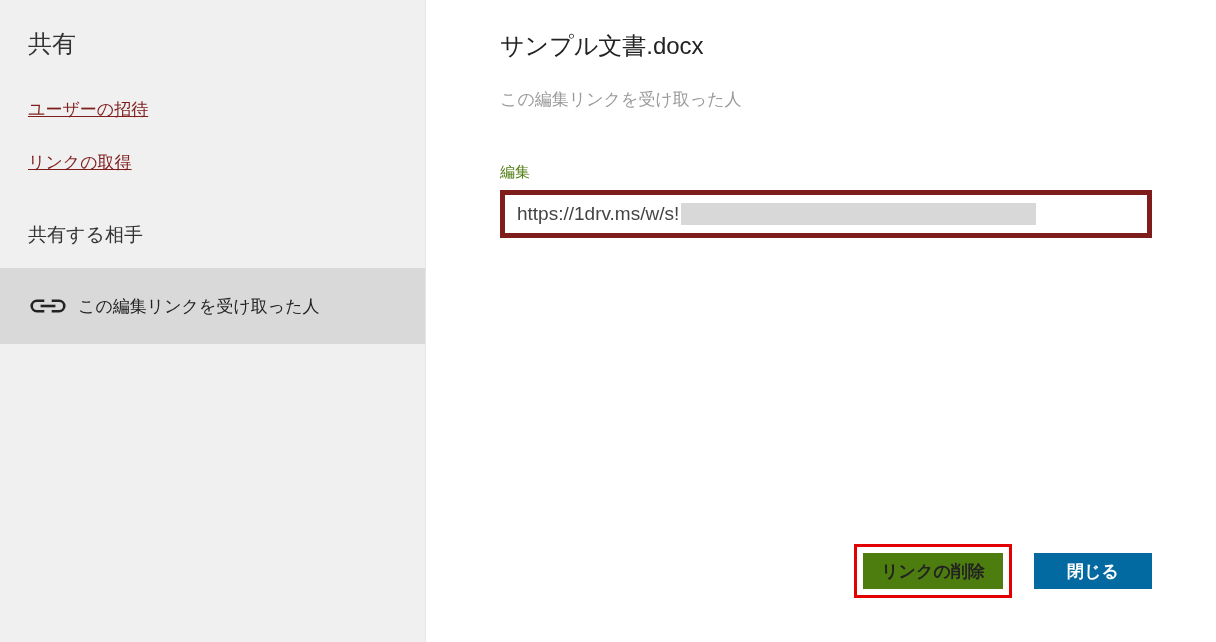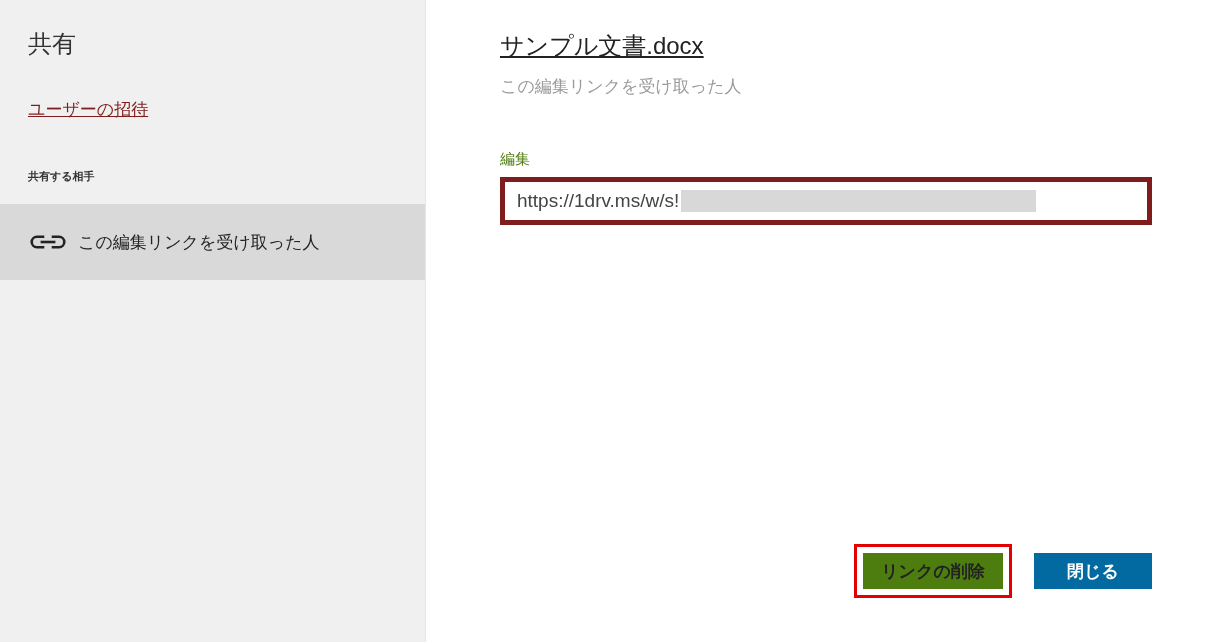--- a/index.html
+++ b/index.html
@@ -1,42 +1,43 @@
 <!DOCTYPE html>
 <html><head>
   <meta charset="utf-8">
   <style>
     * { margin: 0; padding: 0; box-sizing: border-box; font-family: "Yu Gothic UI", "Meiryo", sans-serif; }
     body { width: 1216px; height: 642px; display: flex; background: #fff; overflow: hidden; }
     .sidebar { width: 476px; height: 100%; background: #f0f0f0; border-right: 1px solid #e6e6e6; padding-top: 28px; }
     .sidebar-title { font-size: 24px; font-weight: 400; color: #333; padding: 0 0 30px 28px; }
     .menu-item { font-size: 17px; color: #7f1d1d; padding: 8px 28px; cursor: pointer; text-decoration: underline; }
     .menu-item + .menu-item { margin-top: 14px; }
-    .menu-section-label { font-size: 11px; font-weight: 700; color: #333; padding: 0 28px; margin-top: 40px; margin-bottom: 20px; }
+    .menu-section-label { font-size: 19px; font-weight: 400; color: #333; padding: 0 28px; margin-top: 40px; margin-bottom: 20px; }
     .shared-item { display: flex; align-items: center; gap: 10px; background: #d9d9d9; padding: 26px 28px; font-size: 17px; color: #222; }
     .link-icon svg { width: 40px; height: 24px; display:block; }
     .main { flex: 1; position: relative; padding: 30px 64px 30px 74px; }
-    .doc-title { font-size: 24px; font-weight: 500; color: #222; margin-bottom: 13px; text-decoration: underline; }
+    .doc-title { font-size: 24px; font-weight: 500; color: #222; margin-bottom: 26px; }
     .doc-subtitle { font-size: 17px; color: #9a9a9a; margin-bottom: 52px; }
     .field-label { font-size: 15px; color: #4d7c0f; margin-bottom: 8px; }
     .url-box { width: 652px; border: 5px solid #7f1d1d; padding: 8px 12px; display:flex; align-items:center; }
     .url-text { font-size: 19px; color: #444; white-space: nowrap; }
     .url-mask { flex:1; max-width:355px; height: 22px; background: #d8d8d8; margin-left:2px; }
     .footer { position: absolute; right: 64px; bottom: 44px; display: flex; gap: 22px; align-items:center; }
     .highlight-frame { border: 3px solid #e30000; padding: 6px; }
     .btn { font-size: 17px; font-weight: 600; height: 36px; display:flex; align-items:center; justify-content:center; cursor:pointer; border:none; }
     .btn-delete { width: 140px; background: #4d7c0f; color:#222; }
     .btn-close { width: 118px; background: #0369a1; color: #fff; }
   </style>
 </head>
 <body>
 
 <div class="sidebar">
   <div class="sidebar-title">共有</div>
   <div class="menu-item">ユーザーの招待</div>
+  <div class="menu-item">リンクの取得</div>
   <div class="menu-section-label">共有する相手</div>
   <div class="shared-item">
     <span class="link-icon">
       <svg viewBox="0 0 54 24" fill="none" stroke="#222" stroke-width="3.5">
         <path d="M22 5 H12 a7 7 0 0 0 0 14 h10"></path>
         <path d="M32 5 H42 a7 7 0 0 1 0 14 H32"></path>
         <line x1="17" y1="12" x2="37" y2="12"></line>
       </svg>
     </span>
     <span>この編集リンクを受け取った人</span>

